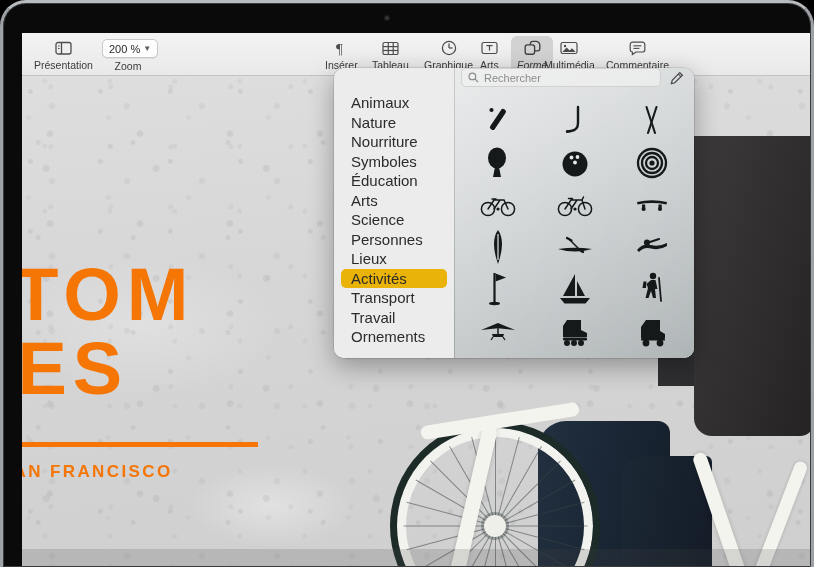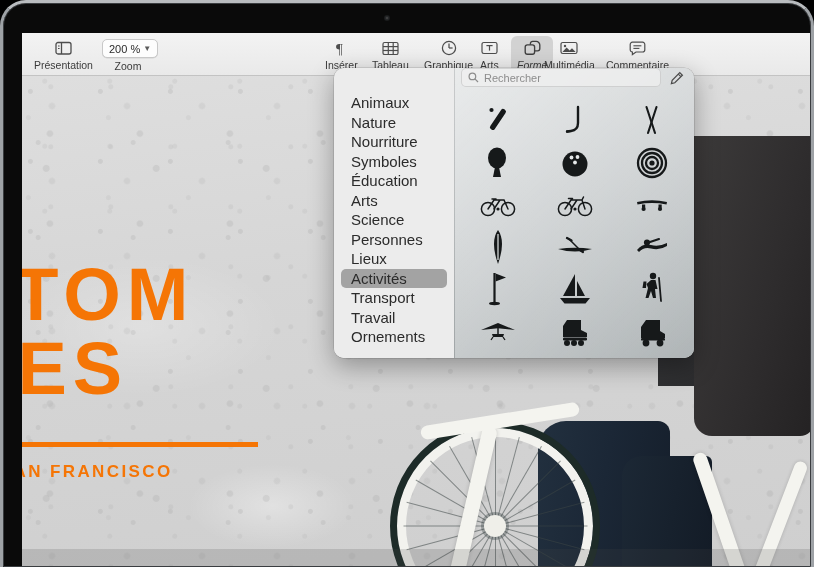--- a/index.html
+++ b/index.html
@@ -344,21 +344,21 @@
     height: 19.5px;
     margin: 0 7px;
     padding: 0 10px;
     display: flex;
     align-items: center;
     font-size: 15px;
     color: #2b2b2b;
     border-radius: 5px;
     white-space: nowrap;
   }
-  .cat.sel { background: #a3a3a3; color: #2b2b2b; }
+  .cat.sel { background: #eab308; color: #2b2b2b; }
   .grid {
     position: absolute;
     left: 0; top: 30px;
     right: 0; bottom: 0;
     display: grid;
     grid-template-columns: repeat(3, 1fr);
     grid-auto-rows: 42px;
     align-items: center;
     justify-items: center;
     padding: 2px 4px 0 4px;

